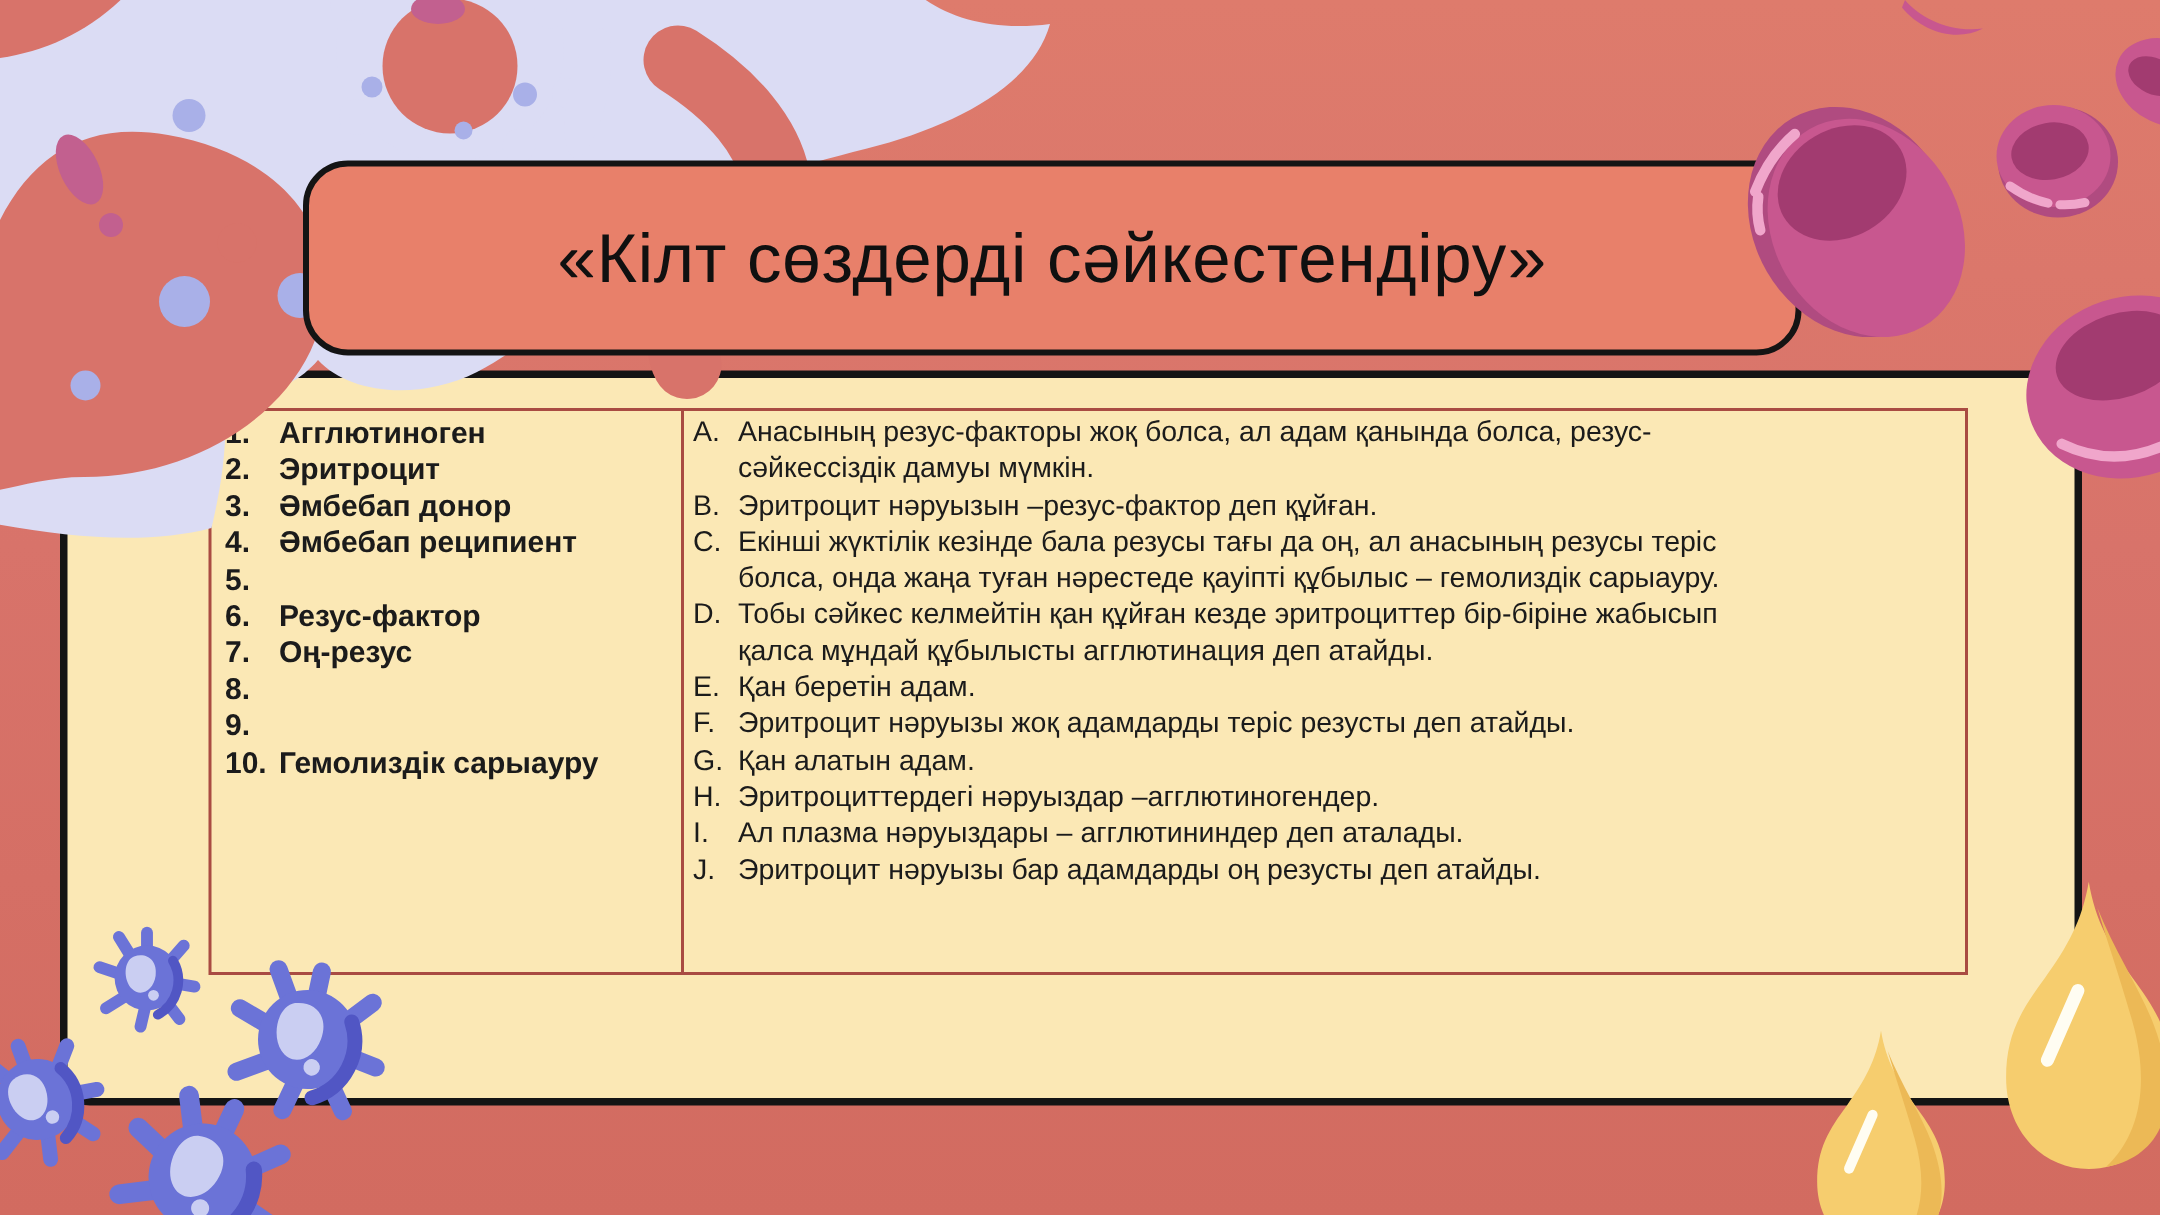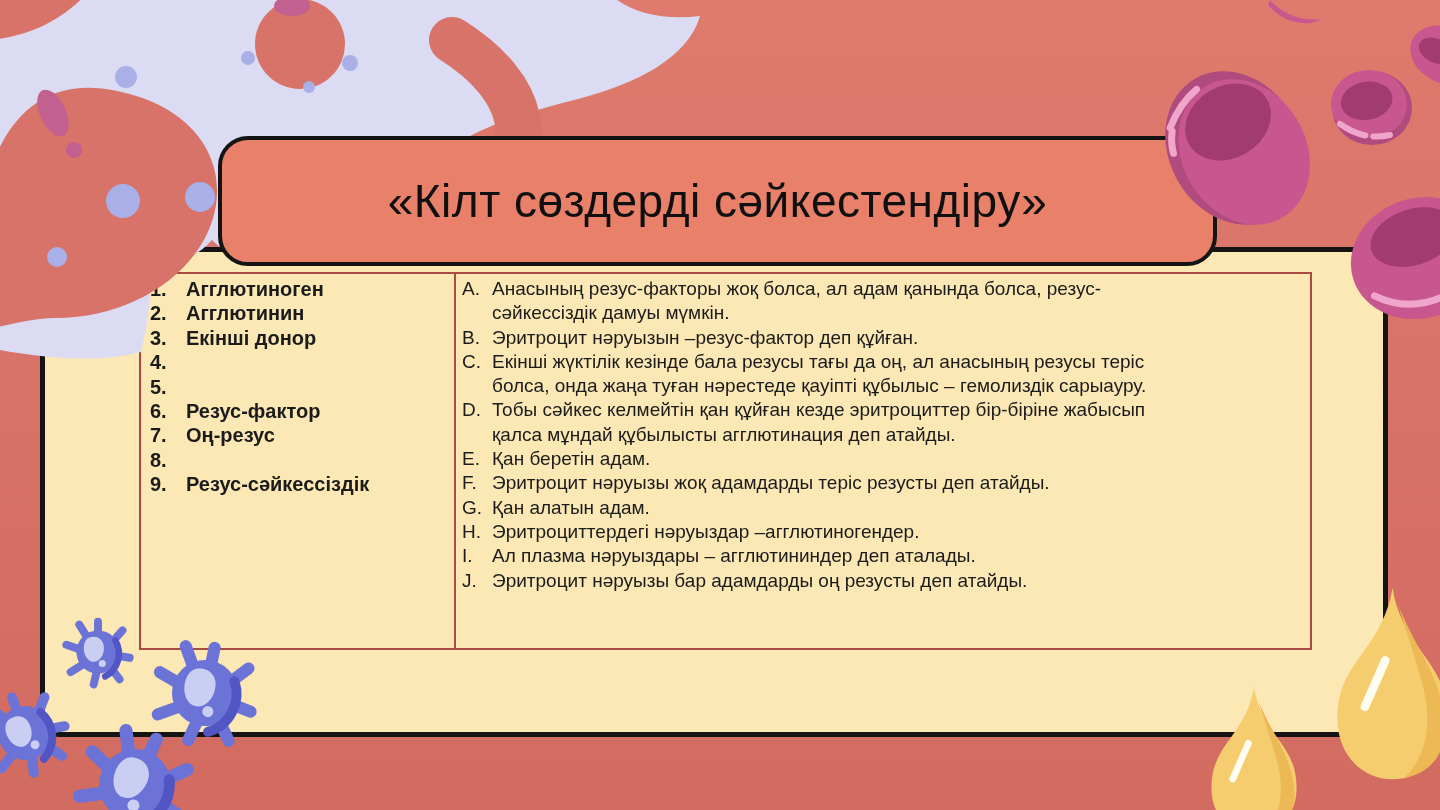--- a/index.html
+++ b/index.html
@@ -20,23 +20,23 @@
     box-sizing:border-box;border:2px solid #A94B42;
     display:grid;grid-template-columns:315px 1fr;
   }
   .col-terms{box-sizing:border-box;border-right:2px solid #A94B42;padding:3px 6px 0 9px;}
   .col-defs{box-sizing:border-box;padding:3px 8px 0 6px;}
   .term-row{display:grid;grid-template-columns:36px 1fr;font-weight:bold;font-size:20px;line-height:24.4px;}
   .def-row{display:grid;grid-template-columns:30px 1fr;font-size:19px;line-height:24.3px;}
   .def-text{white-space:pre-line;}
   
   .title-box{
-    position:absolute;left:218px;top:107px;width:999px;height:130px;
+    position:absolute;left:202px;top:107px;width:999px;height:130px;
     box-sizing:border-box;background:#E8806A;border:4px solid #141414;border-radius:30px;
-    display:flex;align-items:center;justify-content:center;z-index:5;margin-top:29px;
+    display:flex;align-items:center;justify-content:center;z-index:5;
   }
   .title-box h1{
     margin:0;font-size:46px;font-weight:400;letter-spacing:.5px;color:#101010;white-space:nowrap;
   }
   .deco-tl{left:0;top:0;z-index:3;}
   .deco-tr{left:1120px;top:0;z-index:6;}
   .deco-bl{left:0;top:590px;z-index:6;}
   .deco-br{left:1150px;top:570px;z-index:6;}
 </style>
 </head>
@@ -47,30 +47,31 @@
   <div class="card">
     <div class="match-table">
       <div class="col-terms" id="terms-col">
   <div class="term-row">
     <span>1.</span>
     <span>Агглютиноген</span>
   </div>
 
   <div class="term-row">
     <span>2.</span>
-    <span>Агглютинин</span>
+    <span>Эритроцит</span>
   </div>
 
   <div class="term-row">
     <span>3.</span>
-    <span>Екінші донор</span>
+    <span>Әмбебап донор</span>
   </div>
 
   <div class="term-row">
     <span>4.</span>
+    <span>Әмбебап реципиент</span>
   </div>
 
   <div class="term-row">
     <span>5.</span>
   </div>
 
   <div class="term-row">
     <span>6.</span>
     <span>Резус-фактор</span>
   </div>
@@ -79,23 +80,26 @@
     <span>7.</span>
     <span>Оң-резус</span>
   </div>
 
   <div class="term-row">
     <span>8.</span>
   </div>
 
   <div class="term-row">
     <span>9.</span>
-    <span>Резус-сәйкессіздік</span>
-  </div>
-
+  </div>
+
+  <div class="term-row">
+    <span>10.</span>
+    <span>Гемолиздік сарыауру</span>
+  </div>
 </div>
       <div class="col-defs" id="defs-col">
   <div class="def-row">
     <span>A.</span>
     <span class="def-text">Анасының резус-факторы жоқ болса, ал адам қанында болса, резус-
 сәйкессіздік дамуы мүмкін.</span>
   </div>
 
   <div class="def-row">
     <span>B.</span>

